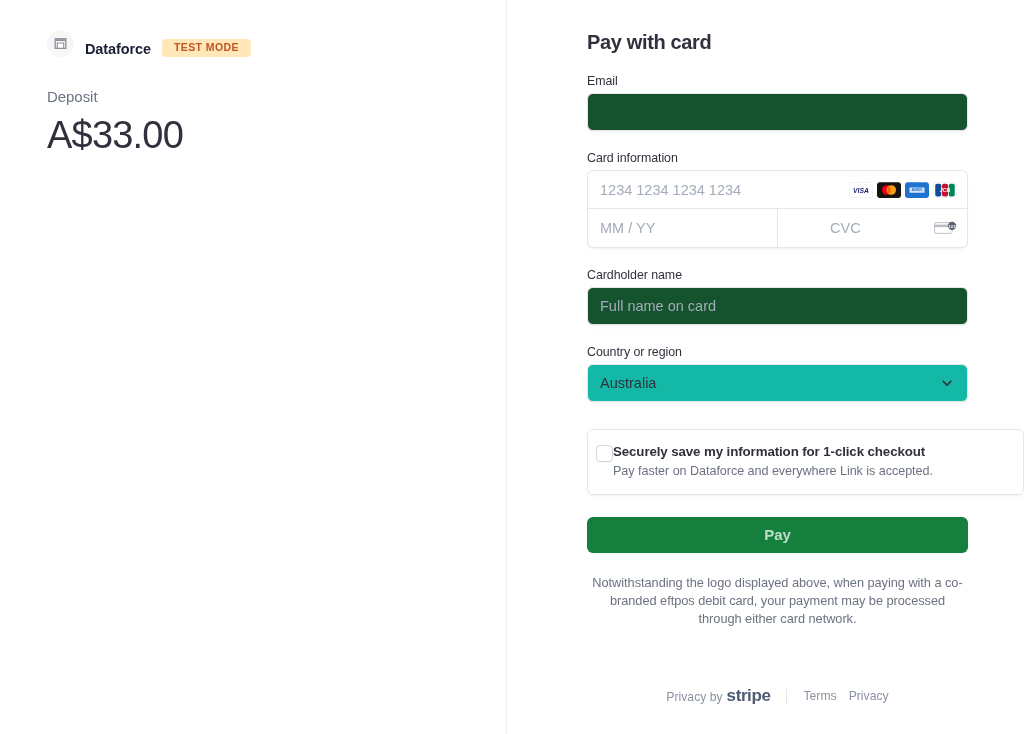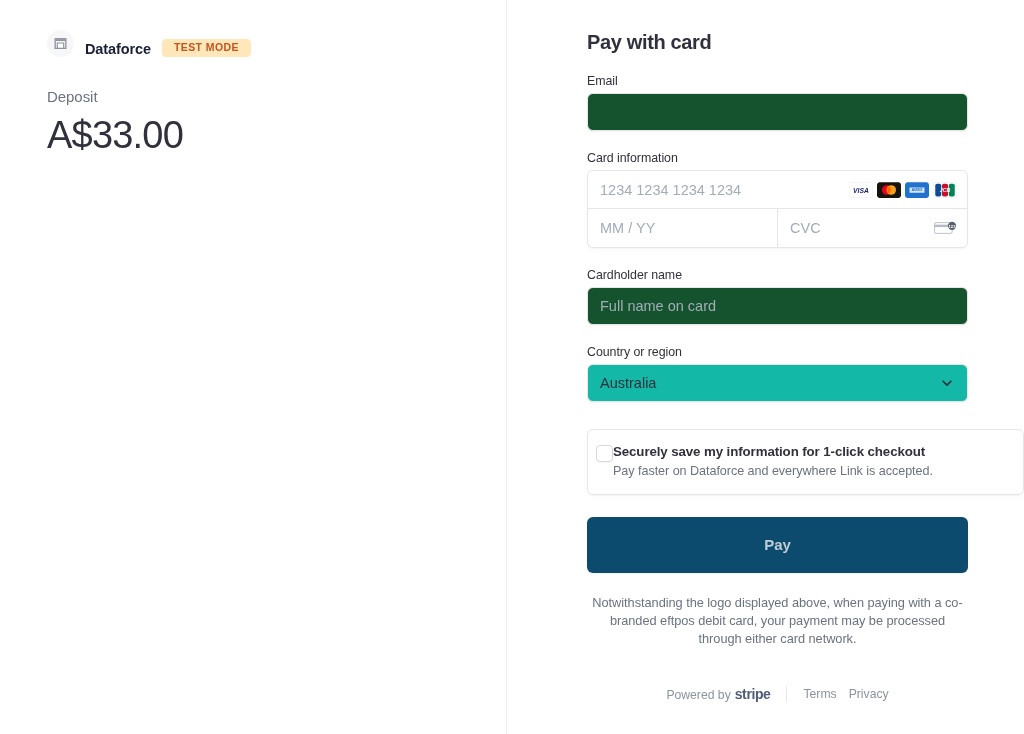--- a/index.html
+++ b/index.html
@@ -86,21 +86,21 @@
     overflow: hidden;
   }
   .card-number-row {
     height: 38px; display: flex; align-items: center;
     padding: 0 10px 0 12px;
     border-bottom: 1px solid #e6e6e6;
   }
   .card-number-row .placeholder { flex: 1; }
   .brand-icons { display: flex; align-items: center; gap: 4px; }
   .brand { width: 24px; height: 16px; border-radius: 2.5px; display:block; }
-  .card-second-row { height: 38px; display: flex; }
+  .card-second-row { height: 38px; display: flex; gap: 40px; }
   .exp-cell {
     flex: 0 0 190px; display: flex; align-items: center;
     padding-left: 12px; border-right: 1px solid #e6e6e6;
   }
   .cvc-cell {
     flex: 1; display: flex; align-items: center; justify-content: space-between;
     padding: 0 10px 0 12px;
   }
 
   
@@ -132,22 +132,22 @@
     font-size: 13.3px; font-weight: bold; color: #30313d;
     letter-spacing: -0.1px; line-height: 1.35;
   }
   .save-sub {
     font-size: 12.6px; color: #6b7280; margin-top: 2px;
     letter-spacing: -0.05px; line-height: 1.35;
   }
 
   
   .pay-button {
-    width: 381px; height: 56px; margin-top: 22px;
-    background: #0c4a6e; border: none; border-radius: 6px;
+    width: 381px; height: 36px; margin-top: 22px;
+    background: #15803d; border: none; border-radius: 6px;
     color: rgba(255,255,255,0.72);
     font-size: 15px; font-weight: bold;
     font-family: "Liberation Sans", sans-serif;
     display: flex; align-items: center; justify-content: center;
     cursor: pointer; letter-spacing: -0.1px;
     box-shadow: 0 1px 1px rgba(0,0,0,0.05);
   }
 
   .disclaimer {
     width: 381px; margin-top: 21px;
@@ -157,21 +157,21 @@
 
   
   .footer {
     position: absolute; left: 80px; top: 686px; width: 381px;
     display: flex; align-items: center; justify-content: center; gap: 0;
     font-size: 12.2px; color: #8b93a1;
   }
   .powered { display: flex; align-items: baseline; gap: 4px; }
   .powered-label { color: #8b93a1; font-size: 12.2px; }
   .stripe-word {
-    color: #4f5b76; font-weight: bold; font-size: 14px;
+    color: #4f5b76; font-weight: bold; font-size: 17px;
     letter-spacing: -0.4px;
   }
   .foot-divider {
     width: 1px; height: 15px; background: #e3e6ea; margin: 0 16px;
   }
   .foot-link {
     color: #8b93a1; font-size: 12.2px; text-decoration: none; margin-right: 12px;
   }
   .foot-link:last-child { margin-right: 0; }
 </style>
@@ -293,21 +293,21 @@
       </div>
 
       <button class="pay-button">Pay</button>
 
       <div class="disclaimer">Notwithstanding the logo displayed above, when paying with a co-branded eftpos debit card, your payment may be processed through either card network.</div>
 
     </div>
 
     <div class="footer">
       <span class="powered">
-        <span class="powered-label">Powered by</span>
+        <span class="powered-label">Privacy by</span>
         <span class="stripe-word">stripe</span>
       </span>
       <span class="foot-divider"></span>
       <a class="foot-link" href="#">Terms</a>
       <a class="foot-link" href="#">Privacy</a>
     </div>
 
   </div>
 
 </div>

